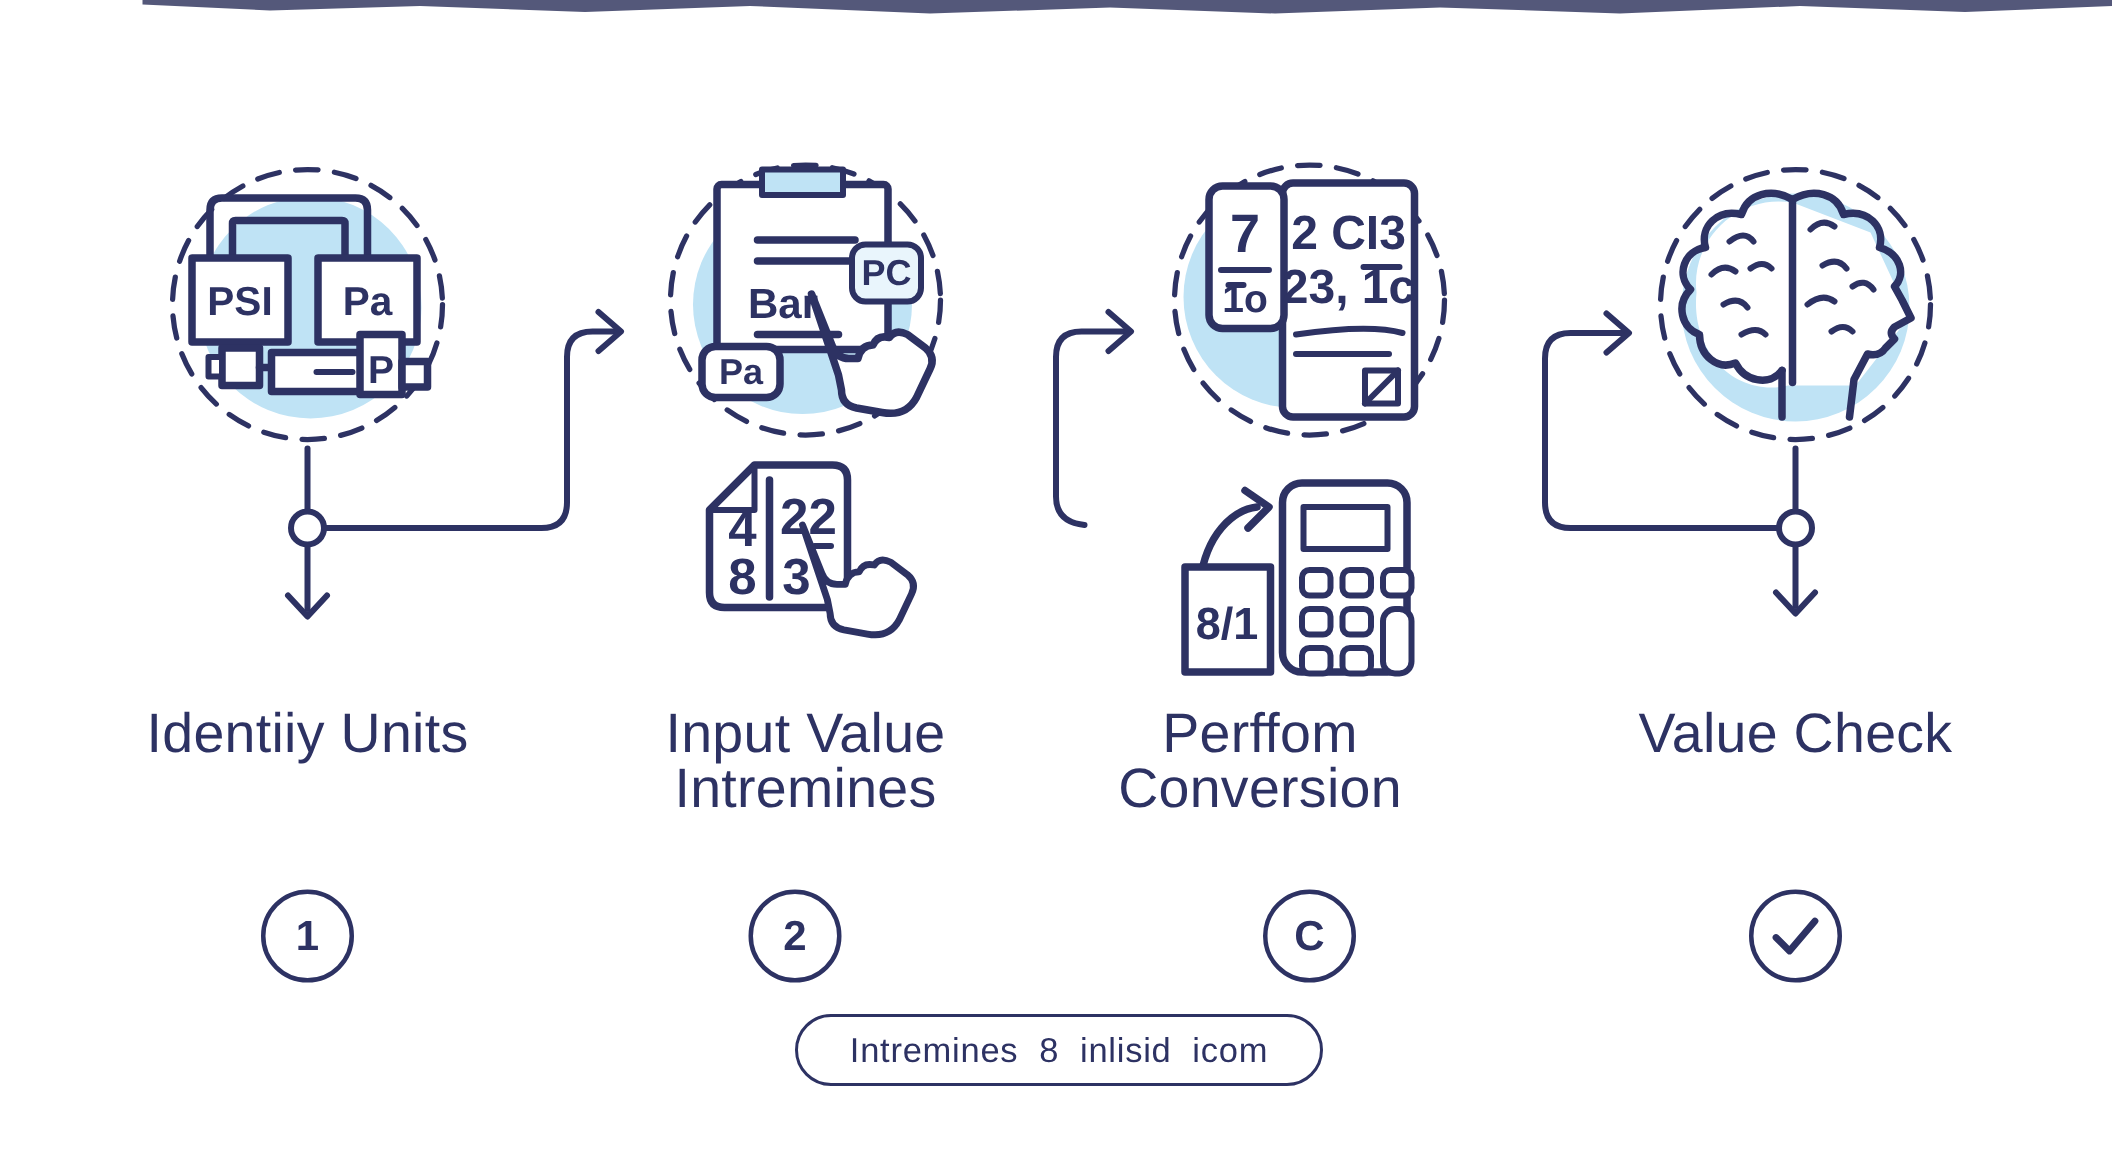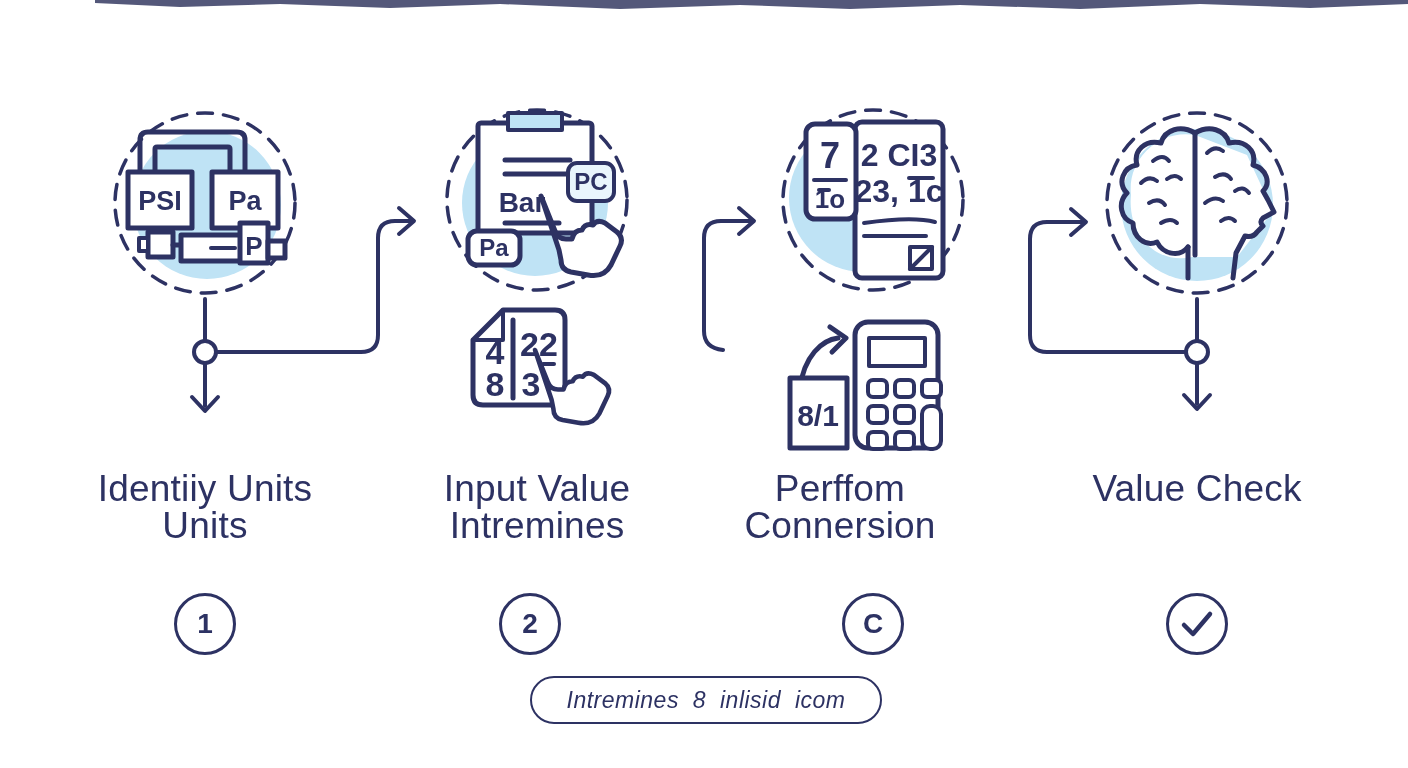--- a/index.html
+++ b/index.html
@@ -19,21 +19,21 @@
   .dash{fill:none;stroke:var(--navy);stroke-width:3.5;stroke-dasharray:15 11;stroke-linecap:round;}
   .conn{fill:none;stroke:var(--navy);stroke-width:4;stroke-linecap:round;stroke-linejoin:round;}
   .txt{font-family:"Liberation Sans",sans-serif;font-weight:700;fill:var(--navy);}
   .step-label{position:absolute;width:320px;top:470px;text-align:center;font-weight:400;
     font-size:37px;line-height:37px;color:var(--navy);letter-spacing:.2px;}
   .badge{position:absolute;top:593px;width:56px;height:56px;border:3px solid var(--navy);
     border-radius:50%;display:flex;align-items:center;justify-content:center;
     font-size:28px;font-weight:700;color:var(--navy);background:#fff;}
   .pill{position:absolute;left:530px;top:676px;width:348px;height:44px;border:2.5px solid var(--navy);
     border-radius:26px;display:flex;align-items:center;justify-content:center;
-    font-size:23px;color:var(--navy);letter-spacing:.5px;word-spacing:7px;background:#fff;font-style:italic;}
+    font-size:23px;color:var(--navy);letter-spacing:.5px;word-spacing:7px;background:#fff;}
 </style>
 </head>
 <body>
 
 <div class="canvas">
 
   <svg width="1408" height="14" style="left:0;top:0">
     <path d="M95,0 H1408 V4 L1310,8 L1200,4 L1080,9 L960,5 L850,9 L740,5 L620,9 L500,4 L390,8 L280,4 L180,7 L95,3 Z" fill="#41466b" opacity="0.9"></path>
   </svg>
 
@@ -159,29 +159,28 @@
     <path class="ln4" d="M74,128 q10,-6 16,0"></path>
     <path class="ln4" d="M120,58 q8,-8 16,-2"></path>
     <path class="ln4" d="M128,82 q10,-6 16,2"></path>
     <path class="ln4" d="M118,108 q10,-8 18,-2"></path>
     <path class="ln4" d="M134,126 q8,-6 14,0"></path>
     <path class="ln4" d="M148,96 q8,-6 14,2"></path>
   </svg>
 
   <div class="step-label" style="left:45px">
     <div>Identiiy Units</div>
-    <div>Units</div>
   </div>
   <div class="step-label" style="left:377px">
     <div>Input Value</div>
     <div>Intremines</div>
   </div>
   <div class="step-label" style="left:680px">
     <div>Perffom</div>
-    <div>Connersion</div>
+    <div>Conversion</div>
   </div>
   <div class="step-label" style="left:1037px">
     <div>Value Check</div>
   </div>
 
   <div class="badge" style="left:174px">
     <span>1</span>
   </div>
   <div class="badge" style="left:499px">
     <span>2</span>

